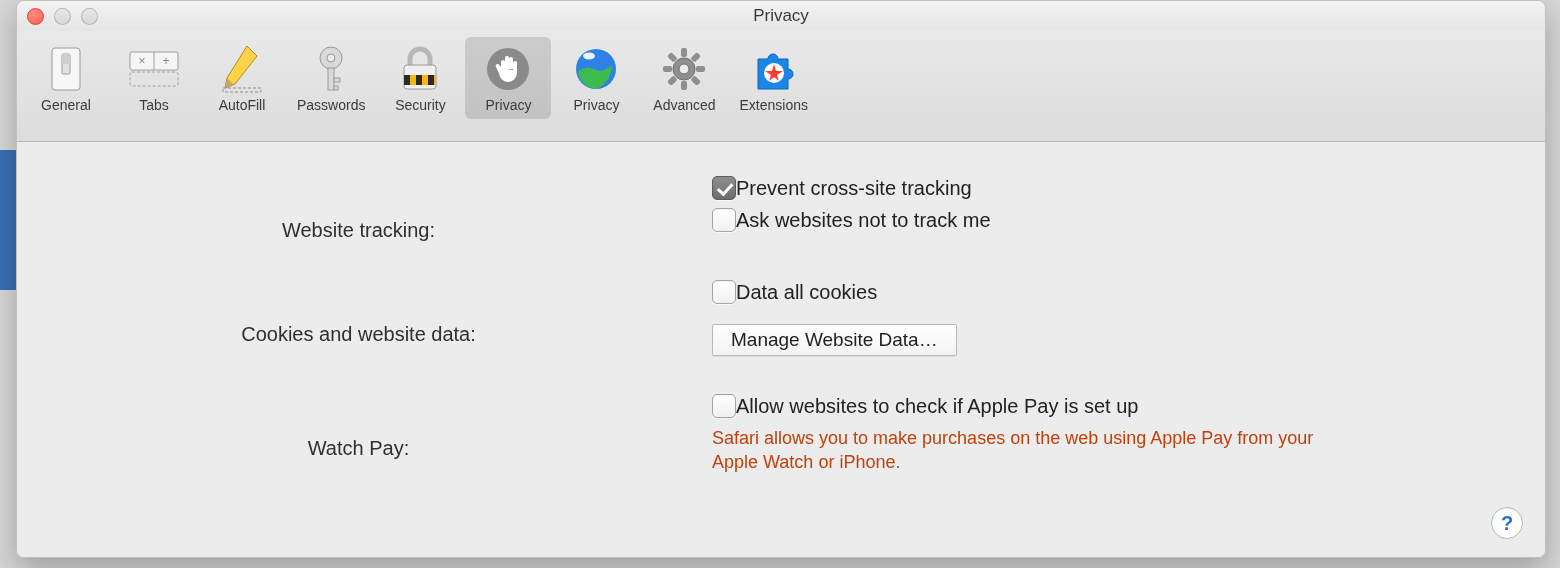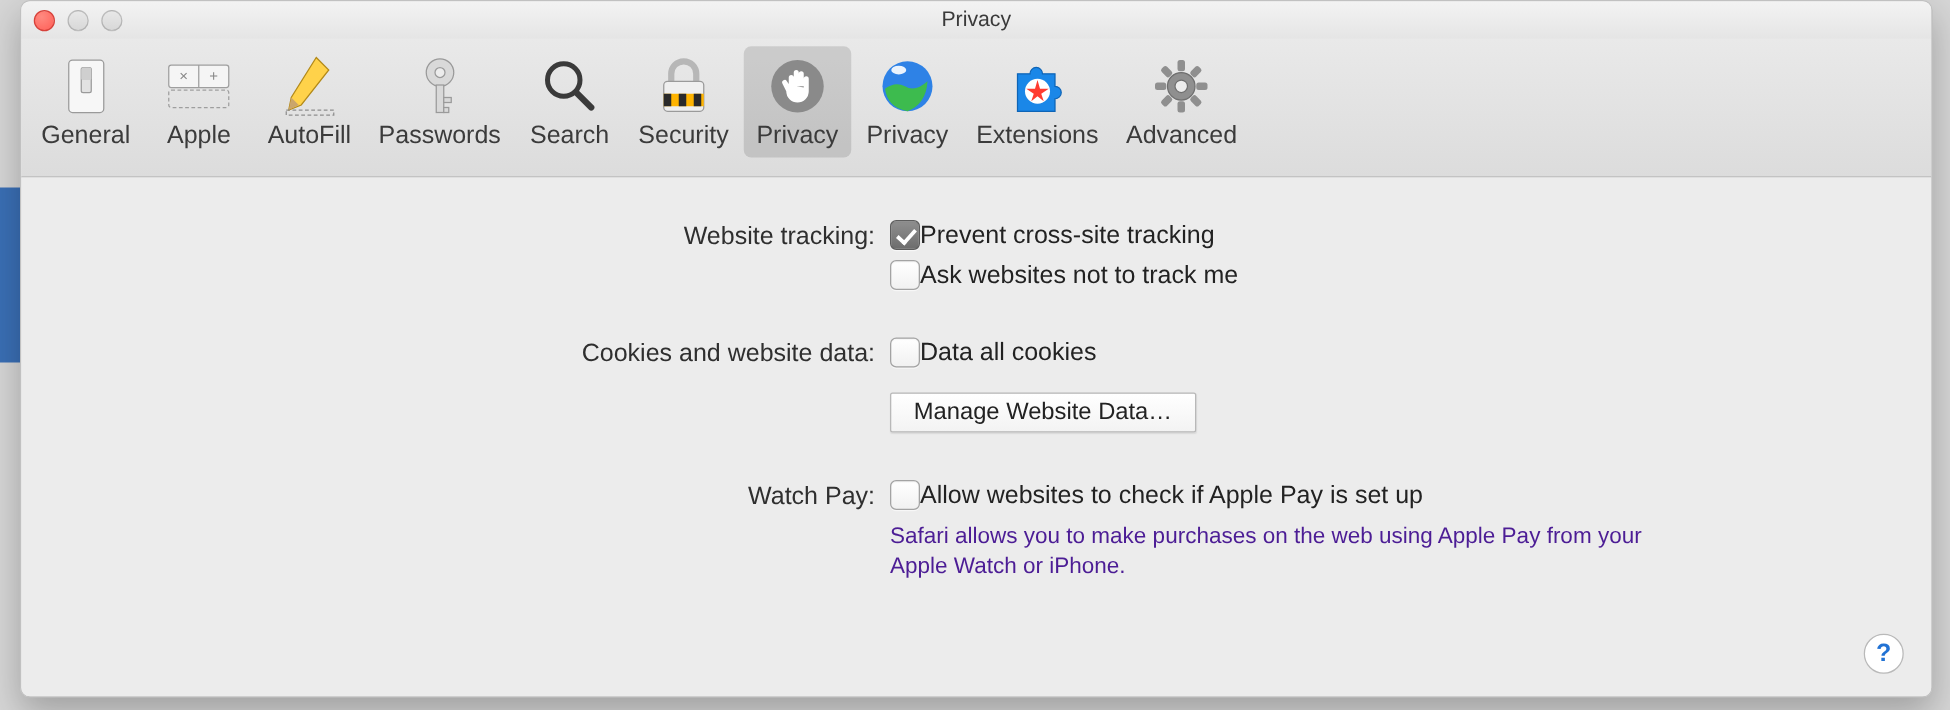--- a/index.html
+++ b/index.html
@@ -69,46 +69,47 @@
     min-width: 66px;
   }
   .tbtn.selected {
     background: rgba(0,0,0,0.12);
   }
   .tbtn .ico-wrap {
     width: 56px; height: 56px;
     display:flex; align-items:center; justify-content:center;
   }
   .tbtn .lbl {
-    font-size: 20px;
+    font-size: 14px;
     color: #3b3b3b;
     white-space: nowrap;
   }
 
   
   .body {
     flex: 1;
     background: #ececec;
     position: relative;
     padding-top: 34px;
   }
 
   .form-row {
     display: flex;
     align-items: flex-start;
     margin-bottom: 6px;
   }
   .form-row .label {
     width: 695px;
-    text-align: right;
+    text-align: center;
     font-size: 20px;
     color: #2f2f2f;
     padding-top: 2px;
     padding-right: 12px;
     box-sizing: border-box;
+    margin-top: 41px;
   }
   .form-row .controls {
     flex:1;
     display:flex;
     flex-direction: column;
     gap: 8px;
     font-size: 20px;
     color:#222;
   }
   .section-gap { height: 32px; }
@@ -146,21 +147,21 @@
     padding: 4px 18px;
     border: 1px solid #b8b8b8;
     border-radius: 2px;
     background: linear-gradient(#ffffff,#f3f3f3);
     box-shadow: 0 1px 1px rgba(0,0,0,0.08);
     width: fit-content;
   }
 
   .helptext {
     font-size: 18px;
-    color:#4c1d95;
+    color:#c2410c;
     line-height: 1.35;
     max-width: 640px;
   }
 
   .help-badge {
     position:absolute;
     right: 22px;
     bottom: 18px;
     width: 30px; height:30px;
     border-radius:50%;
@@ -213,21 +214,21 @@
     <div class="tbtn">
       <div class="ico-wrap">
         <svg width="52" height="38" viewBox="0 0 52 38">
           <rect x="2" y="2" width="48" height="18" rx="2" fill="#f5f5f5" stroke="#9e9e9e"></rect>
           <line x1="26" y1="2" x2="26" y2="20" stroke="#9e9e9e"></line>
           <text x="14" y="15" font-size="12" fill="#888" text-anchor="middle">×</text>
           <text x="38" y="15" font-size="12" fill="#888" text-anchor="middle">+</text>
           <rect x="2" y="22" width="48" height="14" rx="2" fill="none" stroke="#9e9e9e" stroke-dasharray="3 2"></rect>
         </svg>
       </div>
-      <span class="lbl">Apple</span>
+      <span class="lbl">Tabs</span>
     </div>
 
     <div class="tbtn">
       <div class="ico-wrap">
         <svg width="46" height="50" viewBox="0 0 46 50">
           <polygon points="28,2 38,12 16,40 6,44 8,34" fill="#ffd24a" stroke="#b38a1a"></polygon>
           <polygon points="6,44 8,34 14,40" fill="#caa56b"></polygon>
           <rect x="4" y="44" width="38" height="4" fill="none" stroke="#8e8e8e" stroke-dasharray="3 2"></rect>
         </svg>
       </div>
@@ -240,29 +241,20 @@
           <circle cx="20" cy="14" r="11" fill="#d9d9d9" stroke="#9a9a9a"></circle>
           <circle cx="20" cy="14" r="4" fill="#ececec" stroke="#9a9a9a"></circle>
           <rect x="17" y="24" width="6" height="22" fill="#d9d9d9" stroke="#9a9a9a"></rect>
           <rect x="23" y="34" width="6" height="4" fill="#d9d9d9" stroke="#9a9a9a"></rect>
           <rect x="23" y="42" width="4" height="4" fill="#d9d9d9" stroke="#9a9a9a"></rect>
         </svg>
       </div>
       <span class="lbl">Passwords</span>
     </div>
 
-    <div class="tbtn">
-      <div class="ico-wrap">
-        <svg width="46" height="46" viewBox="0 0 46 46">
-          <circle cx="18" cy="18" r="13" fill="none" stroke="#3a3a3a" stroke-width="4"></circle>
-          <line x1="28" y1="28" x2="40" y2="40" stroke="#3a3a3a" stroke-width="5" stroke-linecap="round"></line>
-        </svg>
-      </div>
-      <span class="lbl">Search</span>
-    </div>
 
     <div class="tbtn">
       <div class="ico-wrap">
         <svg width="42" height="48" viewBox="0 0 42 48">
           <path d="M11 20 v-6 a10 10 0 0 1 20 0 v6" fill="none" stroke="#b7b7b7" stroke-width="5"></path>
           <rect x="5" y="20" width="32" height="24" rx="3" fill="#efefef" stroke="#9a9a9a"></rect>
           <rect x="5" y="30" width="32" height="10" fill="#ffb400"></rect>
           <rect x="5" y="30" width="6" height="10" fill="#2a2a2a"></rect>
           <rect x="17" y="30" width="6" height="10" fill="#2a2a2a"></rect>
           <rect x="29" y="30" width="6" height="10" fill="#2a2a2a"></rect>
@@ -283,31 +275,20 @@
 
     <div class="tbtn">
       <div class="ico-wrap">
         <svg width="46" height="46" viewBox="0 0 46 46">
           <circle cx="23" cy="23" r="20" fill="#2e82e6"></circle>
           <path d="M5 25 q8 -6 16 -2 q8 5 18 -4 q-1 18 -16 24 q-16 -3 -18 -18" fill="#3dbb4e"></path>
           <ellipse cx="16" cy="10" rx="6" ry="3.5" fill="#ffffff" opacity="0.9"></ellipse>
         </svg>
       </div>
       <span class="lbl">Privacy</span>
-    </div>
-
-    <div class="tbtn">
-      <div class="ico-wrap">
-        <svg width="48" height="48" viewBox="0 0 48 48">
-          <path d="M8 14 h10 a5 5 0 1 1 10 0 h10 v10 a5 5 0 1 1 0 10 v10 h-30 z" fill="#1a87e8" stroke="#0e64b6"></path>
-          <circle cx="24" cy="28" r="10" fill="#ffffff"></circle>
-          <polygon points="24,19 26,26 33,26 27,30 29,36 24,32 19,36 21,30 15,26 22,26" fill="#ff3b30"></polygon>
-        </svg>
-      </div>
-      <span class="lbl">Extensions</span>
     </div>
 
     <div class="tbtn">
       <div class="ico-wrap">
         <svg width="48" height="48" viewBox="0 0 48 48">
           <g fill="#8f8f8f" stroke="#6f6f6f">
             <circle cx="24" cy="24" r="11"></circle>
             <g stroke-width="0">
               <rect x="21" y="3" width="6" height="9" rx="2"></rect>
               <rect x="21" y="36" width="6" height="9" rx="2"></rect>
@@ -318,20 +299,31 @@
               <rect x="3" y="21" width="9" height="6" rx="2" transform="rotate(45 24 24)"></rect>
               <rect x="36" y="21" width="9" height="6" rx="2" transform="rotate(45 24 24)"></rect>
             </g>
           </g>
           <circle cx="24" cy="24" r="5" fill="#ececec" stroke="#6f6f6f"></circle>
         </svg>
       </div>
       <span class="lbl">Advanced</span>
     </div>
 
+    <div class="tbtn">
+      <div class="ico-wrap">
+        <svg width="48" height="48" viewBox="0 0 48 48">
+          <path d="M8 14 h10 a5 5 0 1 1 10 0 h10 v10 a5 5 0 1 1 0 10 v10 h-30 z" fill="#1a87e8" stroke="#0e64b6"></path>
+          <circle cx="24" cy="28" r="10" fill="#ffffff"></circle>
+          <polygon points="24,19 26,26 33,26 27,30 29,36 24,32 19,36 21,30 15,26 22,26" fill="#ff3b30"></polygon>
+        </svg>
+      </div>
+      <span class="lbl">Extensions</span>
+    </div>
+
   </div>
 
   <div class="body">
 
     <div class="form-row">
       <div class="label">Website tracking:</div>
       <div class="controls">
         <label class="checkline">
           <span class="checkbox checked"></span>
           <span>Prevent cross-site tracking</span>

